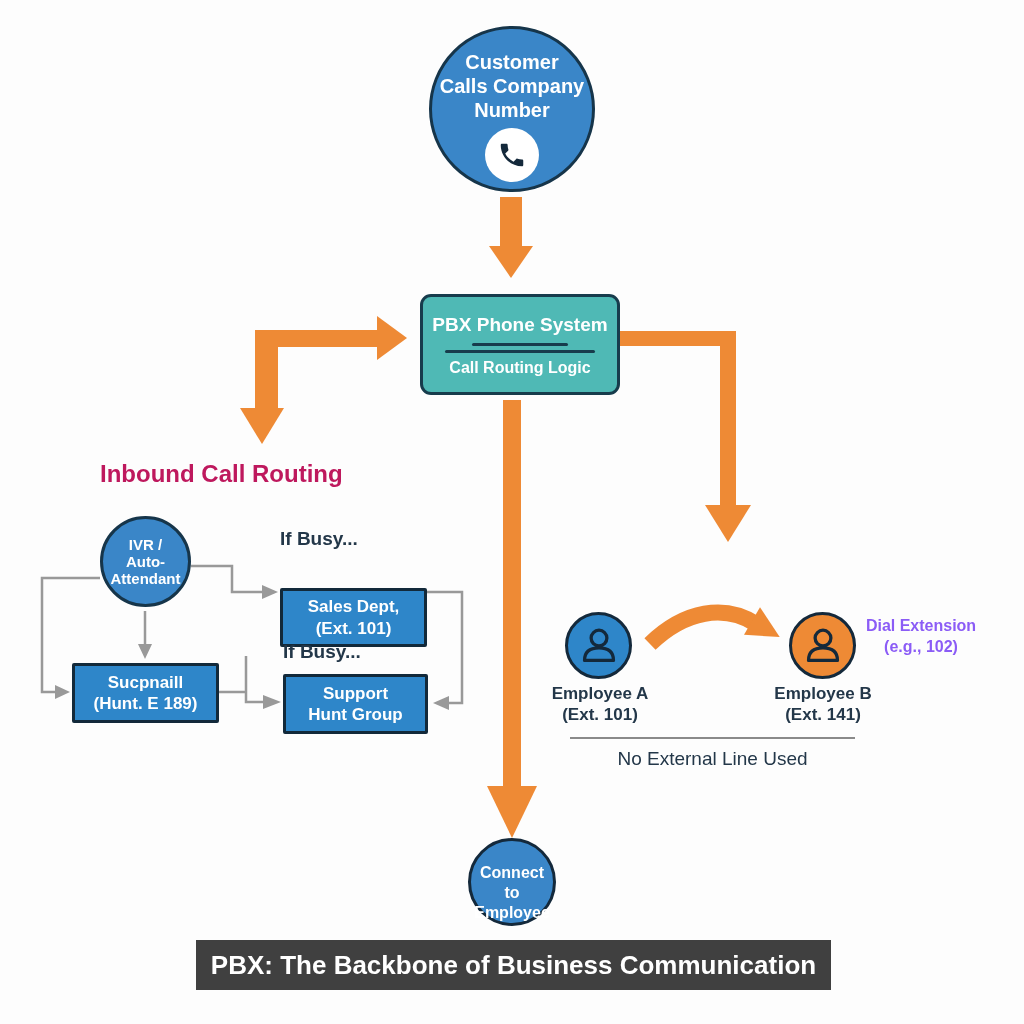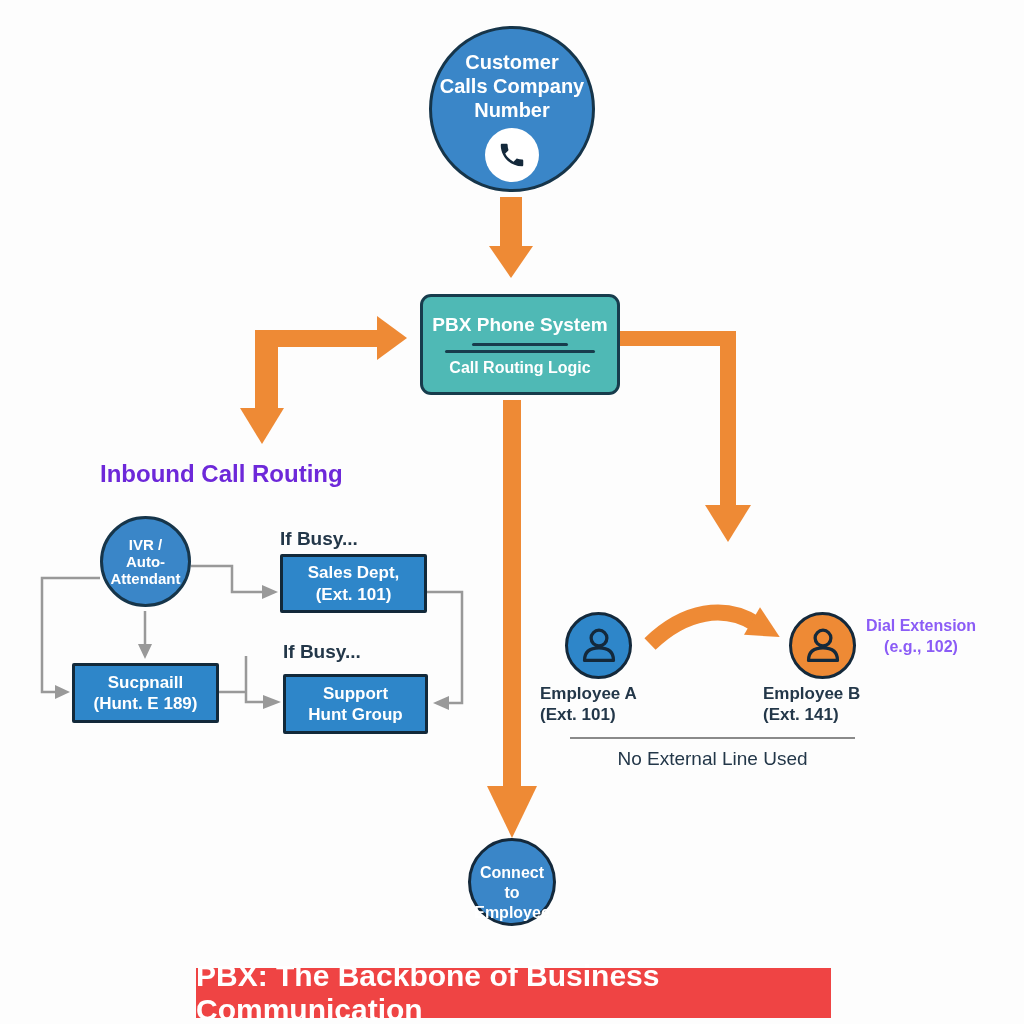--- a/index.html
+++ b/index.html
@@ -19,51 +19,51 @@
   .phone-badge{width:54px;height:54px;border-radius:50%;background:#fff;margin-top:6px;display:flex;align-items:center;justify-content:center;}
 
   
   .pbx{left:420px;top:294px;width:200px;height:101px;background:#4fb9b5;border:3px solid #173c4c;border-radius:11px;flex-direction:column;}
   .pbx-title{color:#fff;font-weight:bold;font-size:19px;margin-top:2px;}
   .pbx-line{background:#173c4c;height:3px;border-radius:2px;}
   .pbx-line.short{width:96px;margin:7px 0 4px 0;}
   .pbx-line.long{width:150px;margin:0 0 6px 0;}
   .pbx-sub{color:#fff;font-weight:bold;font-size:16px;}
 
-  .heading{position:absolute;font-weight:bold;font-size:24px;color:#6d28d9;}
+  .heading{position:absolute;font-weight:bold;font-size:24px;color:#be185d;}
   .inbound-heading{left:100px;top:460px;}
   .internal-heading{left:567px;top:552px;}
 
   .ivr{left:100px;top:516px;width:91px;height:91px;background:#3a86c8;border:3px solid#16354a;border:3px solid #16354a;}
   .ivr .label{color:#fff;font-weight:bold;font-size:15px;line-height:1.15;}
 
   .bluebox{background:#2e86c9;border:3px solid #12293a;color:#fff;font-weight:bold;font-size:17px;line-height:1.25;border-radius:2px;}
-  .sales{left:280px;top:554px;width:147px;height:59px;}
+  .sales{left:280px;top:588px;width:147px;height:59px;}
   .support{left:283px;top:674px;width:145px;height:60px;}
   .hunt{left:72px;top:663px;width:147px;height:60px;}
 
   .ifbusy{position:absolute;width:147px;text-align:left;font-weight:bold;font-size:19px;color:#233749;}
   .ifbusy.one{left:280px;top:528px;}
   .ifbusy.two{left:283px;top:641px;}
 
   .emp{width:67px;height:67px;border:3px solid #14293b;}
   .empA{left:565px;top:612px;background:#2e86c9;}
   .empB{left:789px;top:612px;background:#ee8a35;}
-  .emp-label{position:absolute;width:120px;text-align:left;font-weight:bold;font-size:17px;line-height:1.25;color:#233749;}
+  .emp-label{position:absolute;width:120px;text-align:center;font-weight:bold;font-size:17px;line-height:1.25;color:#233749;}
   .emp-label.a{left:540px;top:683px;}
   .emp-label.b{left:763px;top:683px;}
   .dial{position:absolute;left:858px;top:616px;width:126px;text-align:center;font-weight:bold;font-size:16px;line-height:1.3;color:#8b5cf6;}
   .divider{position:absolute;left:570px;top:737px;width:285px;height:2px;background:#8a8a8a;}
   .noext{position:absolute;left:566px;top:748px;width:293px;text-align:center;font-size:19px;color:#233749;}
 
   .connect{left:468px;top:838px;width:88px;height:88px;background:#3a86c8;border:3px solid #14293b;align-items:flex-end;}
   .connect .label{color:#fff;font-weight:bold;font-size:16px;line-height:1.25;}
 
-  .banner{position:absolute;left:196px;top:940px;width:635px;height:50px;background:#ef4444;color:#fff;
-    font-weight:bold;font-size:30px;display:flex;align-items:center;justify-content:center;margin-top:28px;}
+  .banner{position:absolute;left:196px;top:940px;width:635px;height:50px;background:#404040;color:#fff;
+    font-weight:bold;font-size:26px;display:flex;align-items:center;justify-content:center;}
 </style>
 </head>
 <body>
 
 <div class="canvas">
 
   <svg class="overlay" viewBox="0 0 1024 1024">
 
     <g fill="#ee8a35">
       <rect x="500" y="197" width="22" height="50"></rect>

